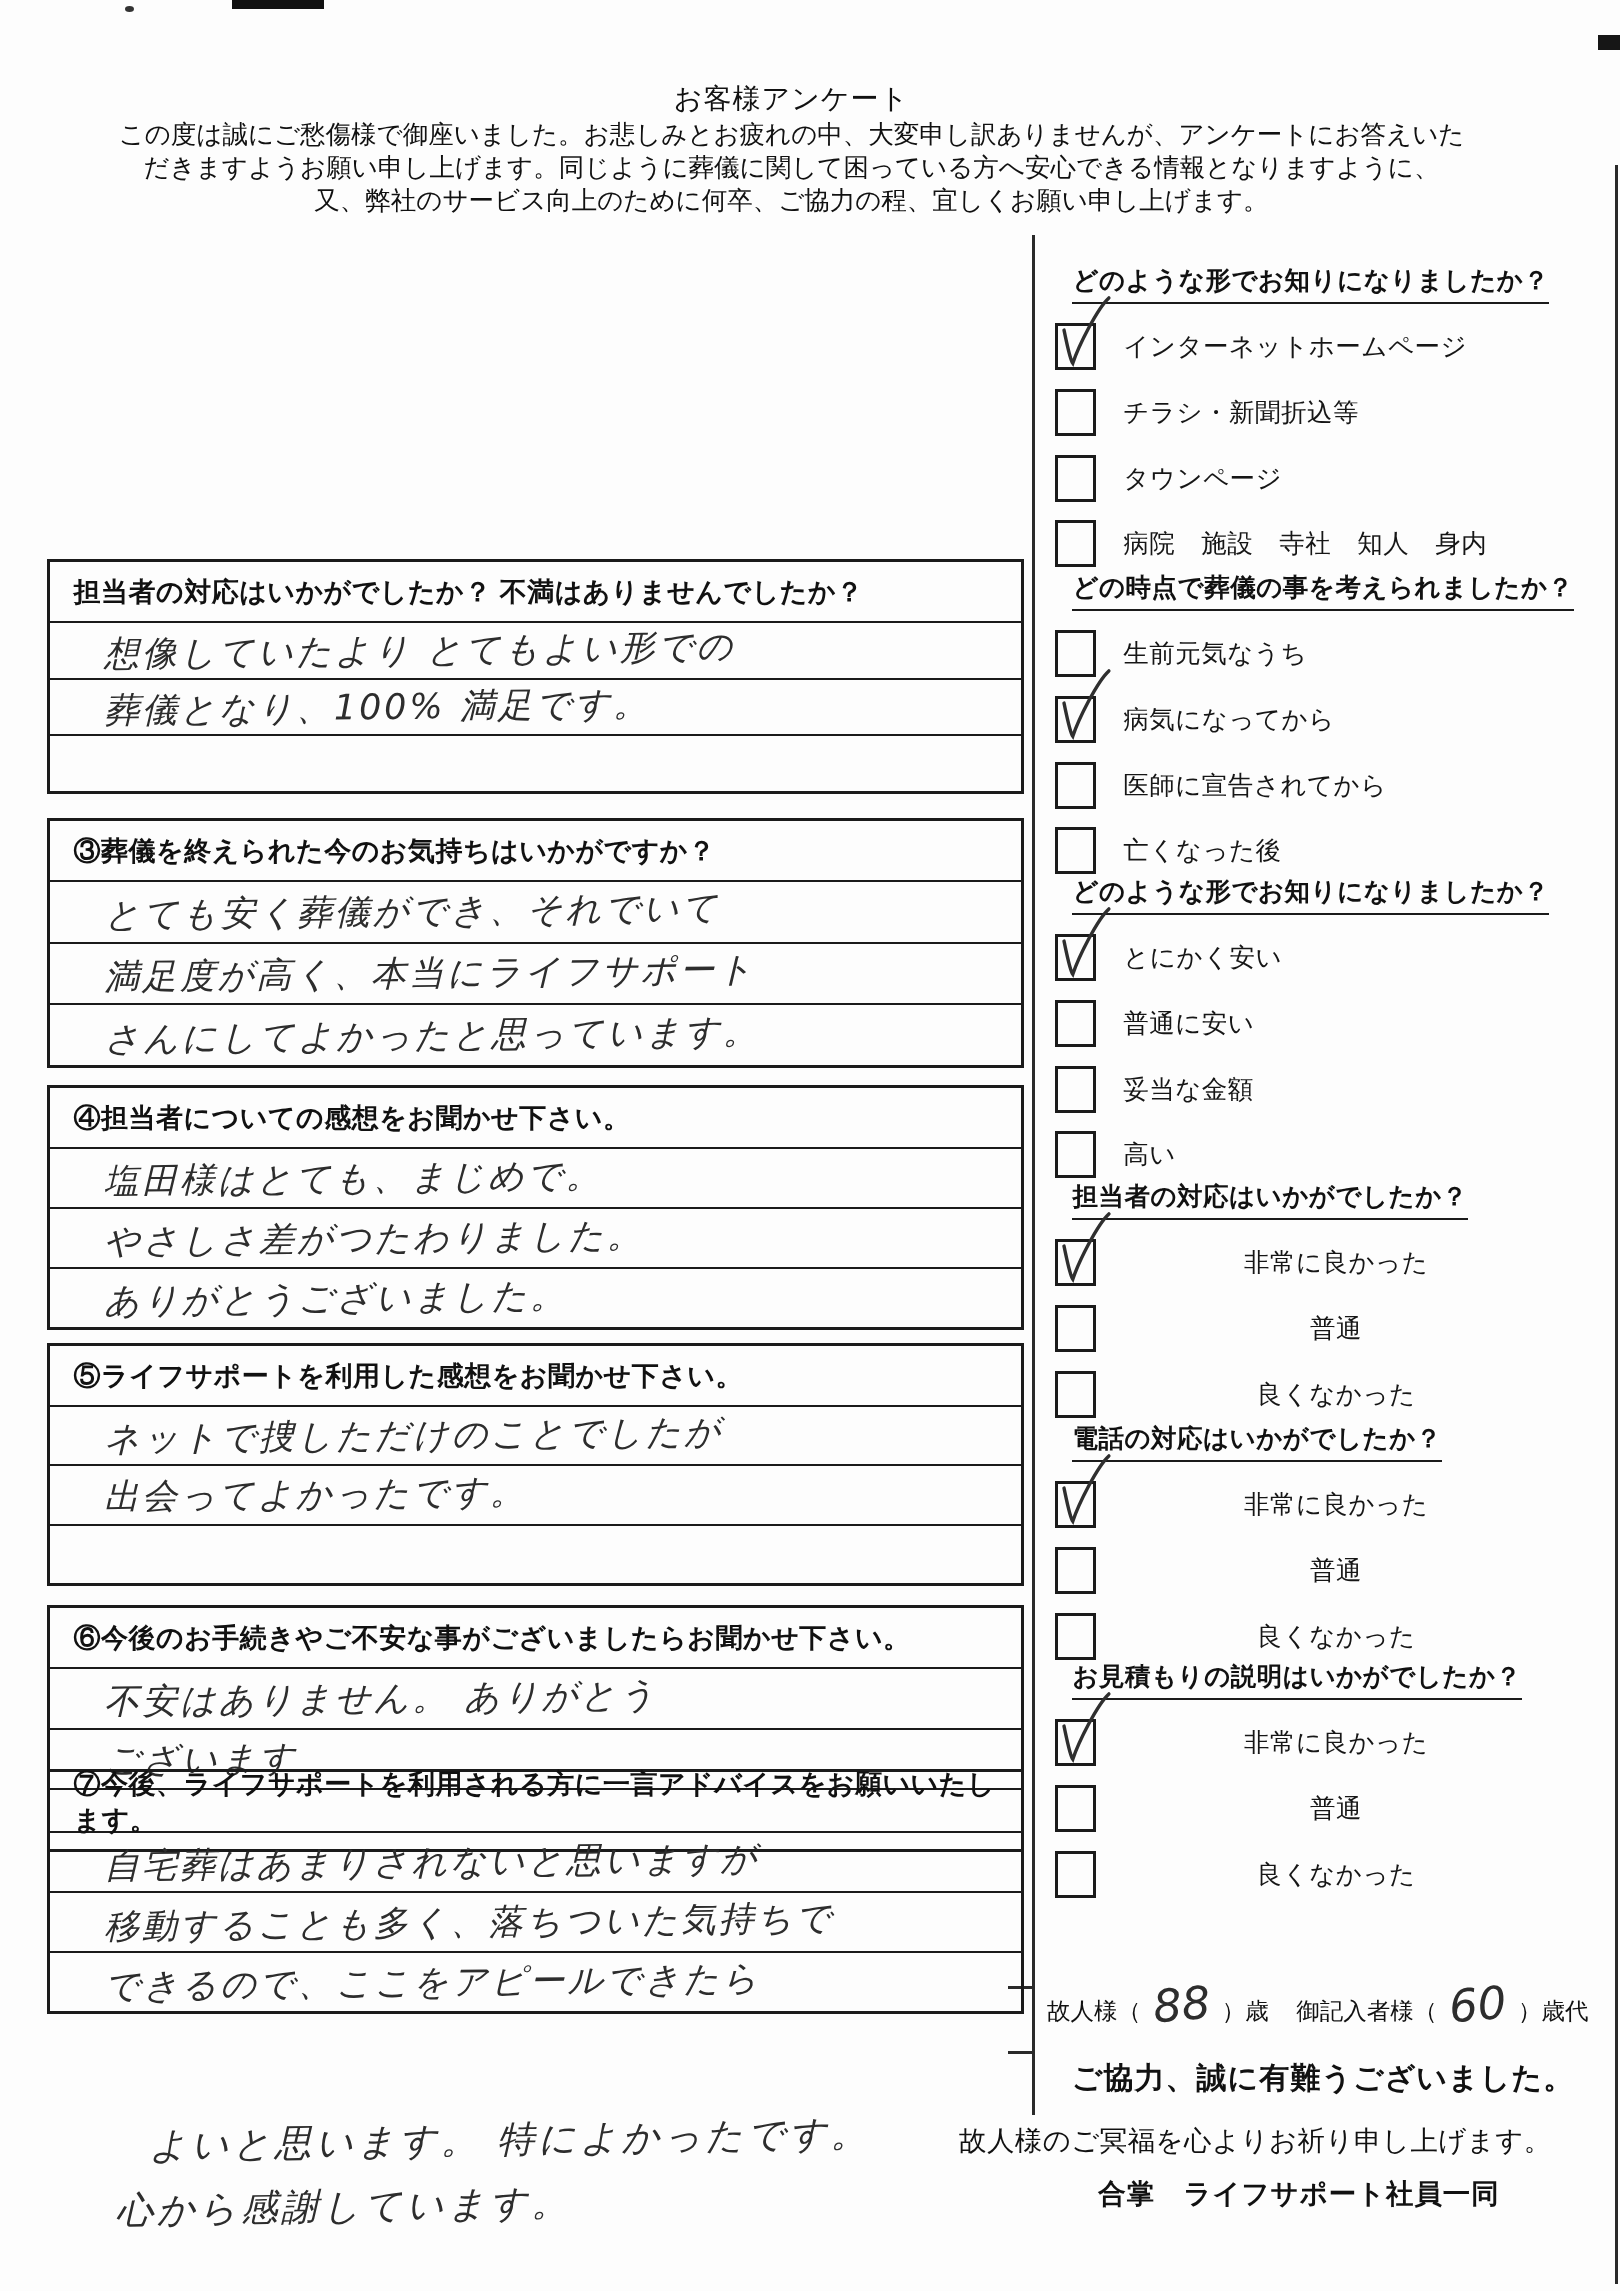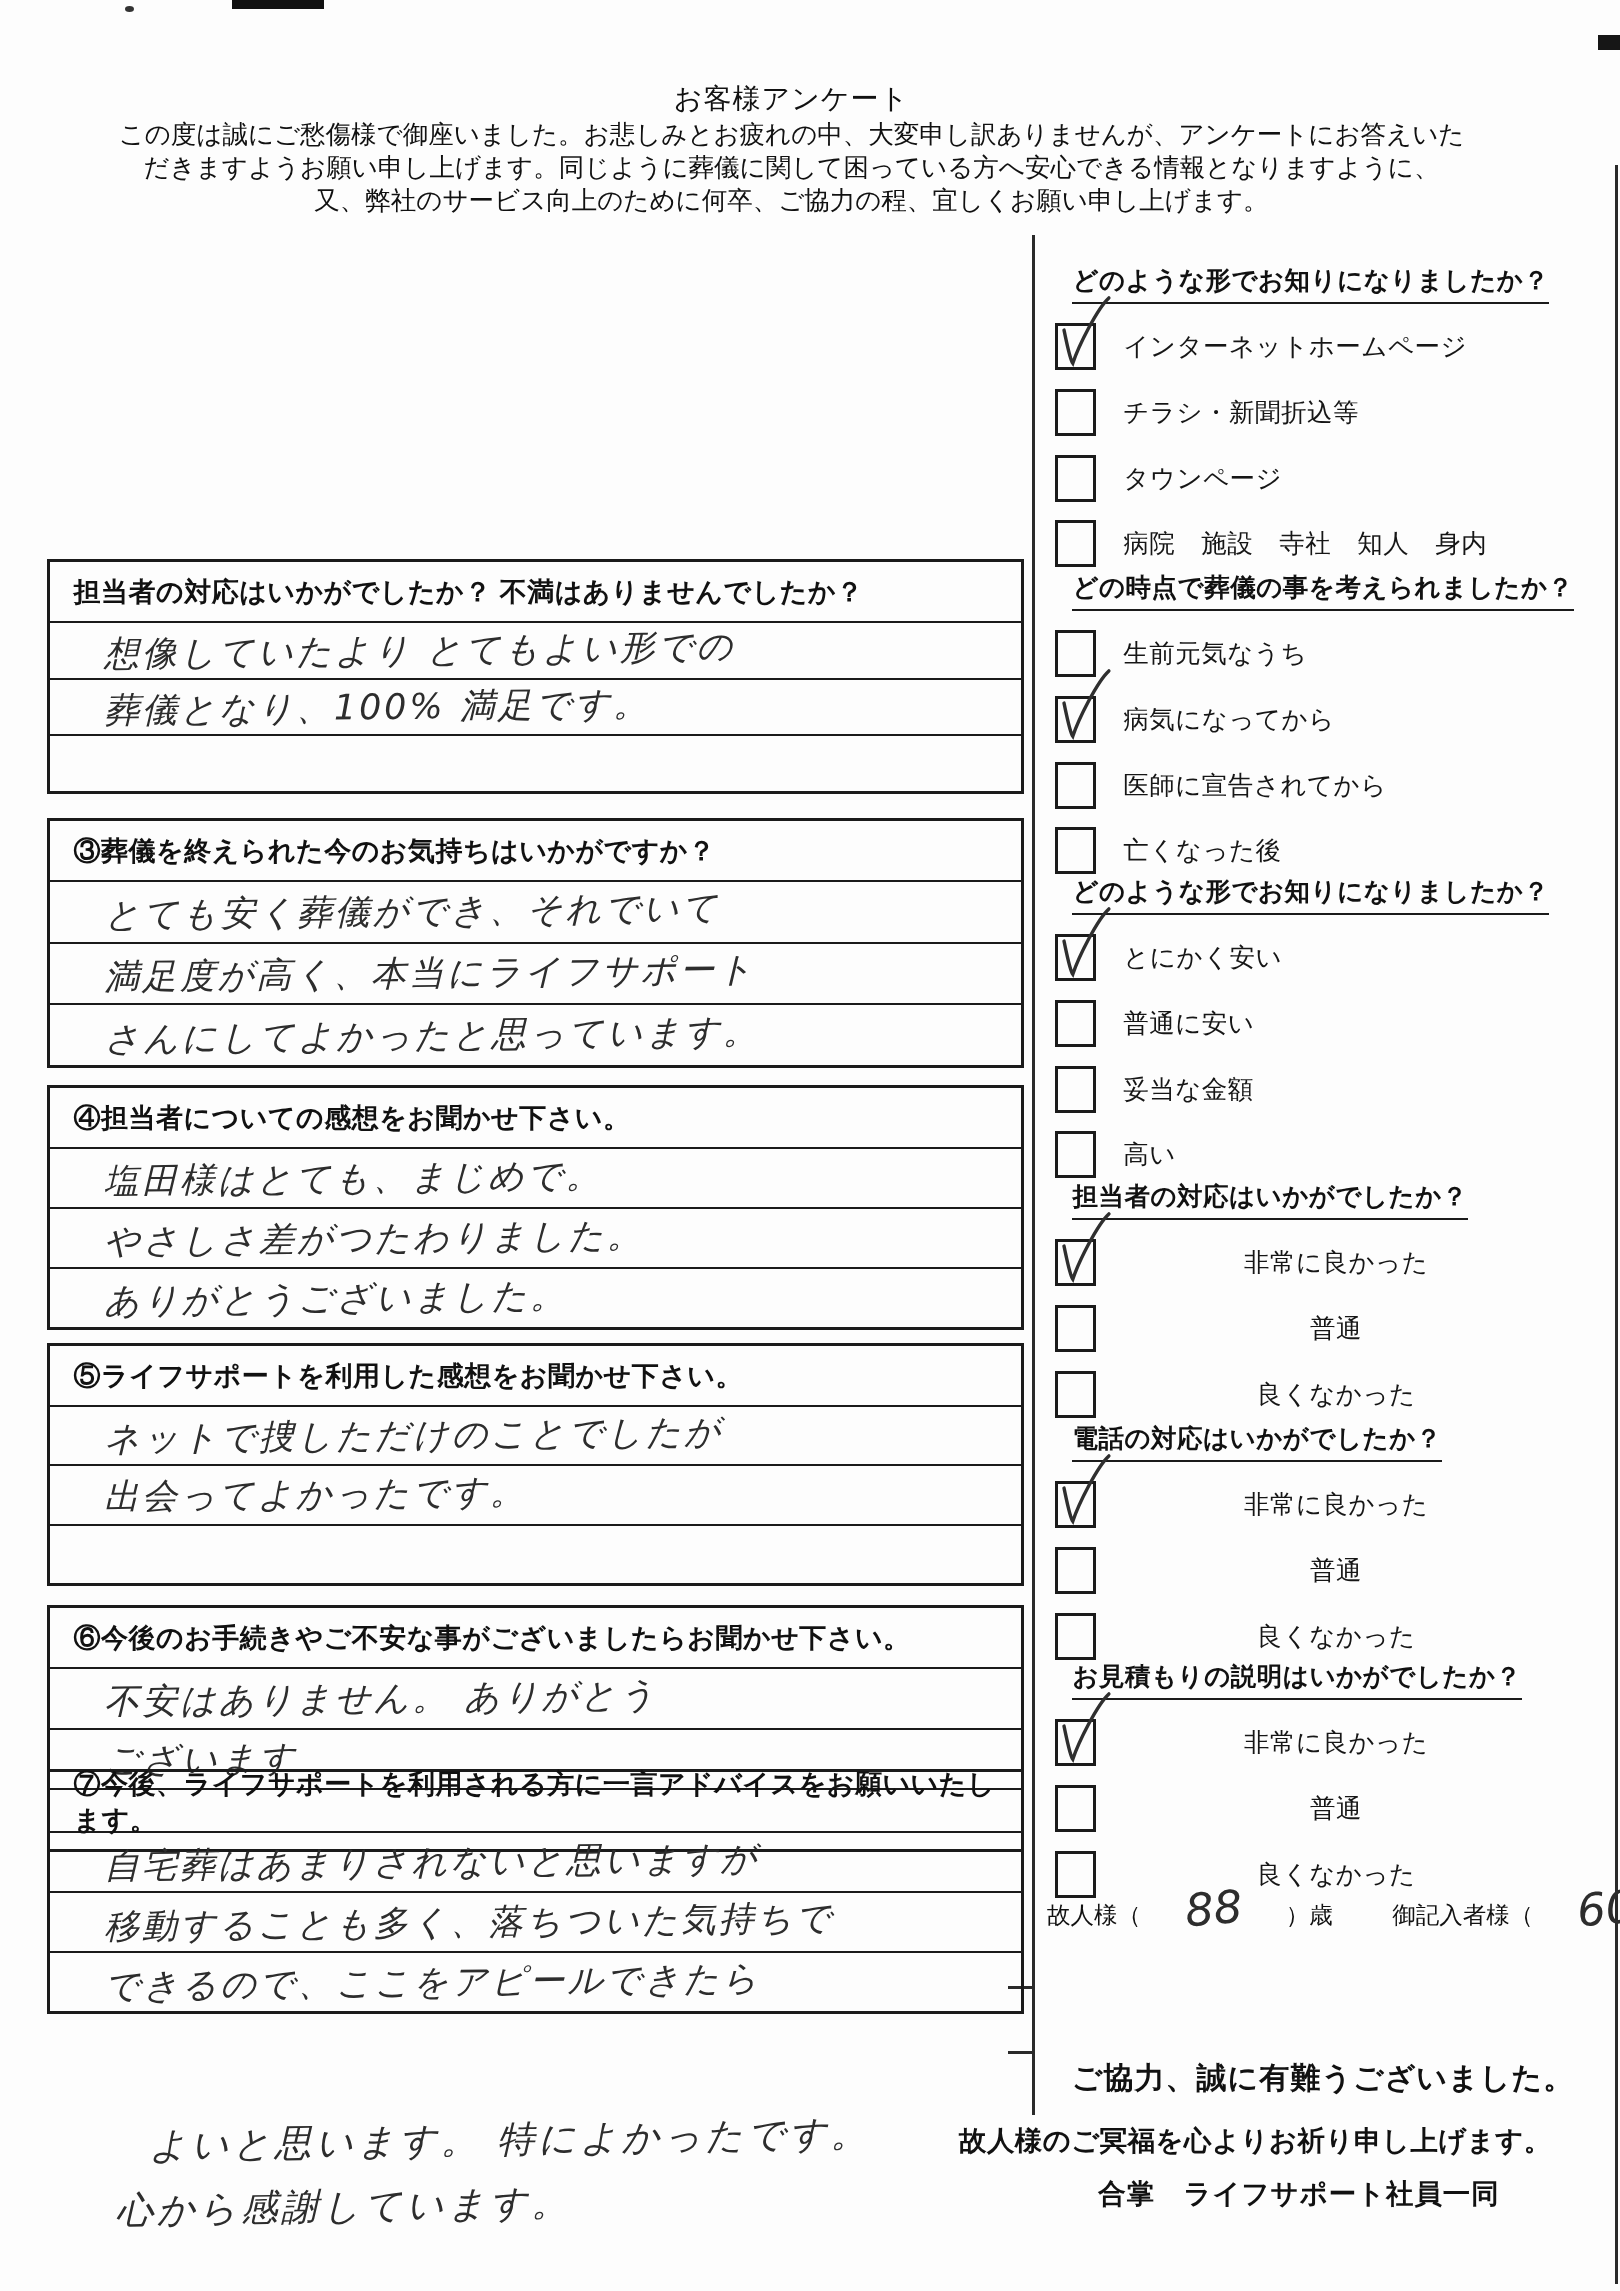--- a/index.html
+++ b/index.html
@@ -52,35 +52,35 @@
   .opt { display:flex; align-items:center; margin-bottom:18.6px; padding-left:9.8px; }
   .cb {
     width:35px; height:41px; border:3.4px solid #1b1b1b; box-sizing:content-box;
     margin-right:27.4px; position:relative; flex:none; background:transparent;
   }
   .cb svg { position:absolute; left:-3.9px; top:-31px; overflow:visible; }
   .opt-label { font-size:25.5px; color:#161616; letter-spacing:0.5px; }
   .survey.centered .opt-label { flex:1; text-align:center; padding-right:59px; }
   
   .ages {
-    position:absolute; top:1888px; left:1047px; width:564px; font-size:23.5px;
-    display:flex; align-items:center; white-space:nowrap;gap:32px;
+    position:absolute; top:1984px; left:1047px; width:564px; font-size:23.5px;
+    display:flex; align-items:center; white-space:nowrap;
   }
   .hand-num {
     font-family:"DejaVu Sans", sans-serif; font-style:italic; font-size:45px;
     color:#2d2d2d; margin:0 11.8px; transform:rotate(-5deg); position:relative; top:-5.9px;
   }
   .gap-left { margin-left:27.4px; }
   .thanks {
     position:absolute; top:2058px; left:1039px; width:568px; text-align:center;
     font-weight:bold; font-size:30px; letter-spacing:1px;
   }
   .condolence {
     position:absolute; top:2123px; left:959px; width:662px;
-    font-weight:bold; font-size:27.4px; white-space:nowrap; letter-spacing:0.5px;
+    font-weight:normal; font-size:27.4px; white-space:nowrap; letter-spacing:0.5px;
   }
   .signature {
     position:absolute; top:2176px; left:1054px; width:490px; text-align:center;
     font-weight:bold; font-size:27.4px; letter-spacing:1px;
   }
   
   .art-bar  { position:absolute; left:232px; top:0; width:92px; height:8.8px; background:#111; }
   .art-dot  { position:absolute; left:125px; top:5.9px; width:8.8px; height:5.9px; background:#333; border-radius:50%; }
   .art-tr   { position:absolute; left:1598px; top:35px; width:22.5px; height:14.7px; background:#161616; }
   .vline-right { position:absolute; left:1615px; top:165px; width:2.9px; height:2119px; background:#2a2a2a; }

